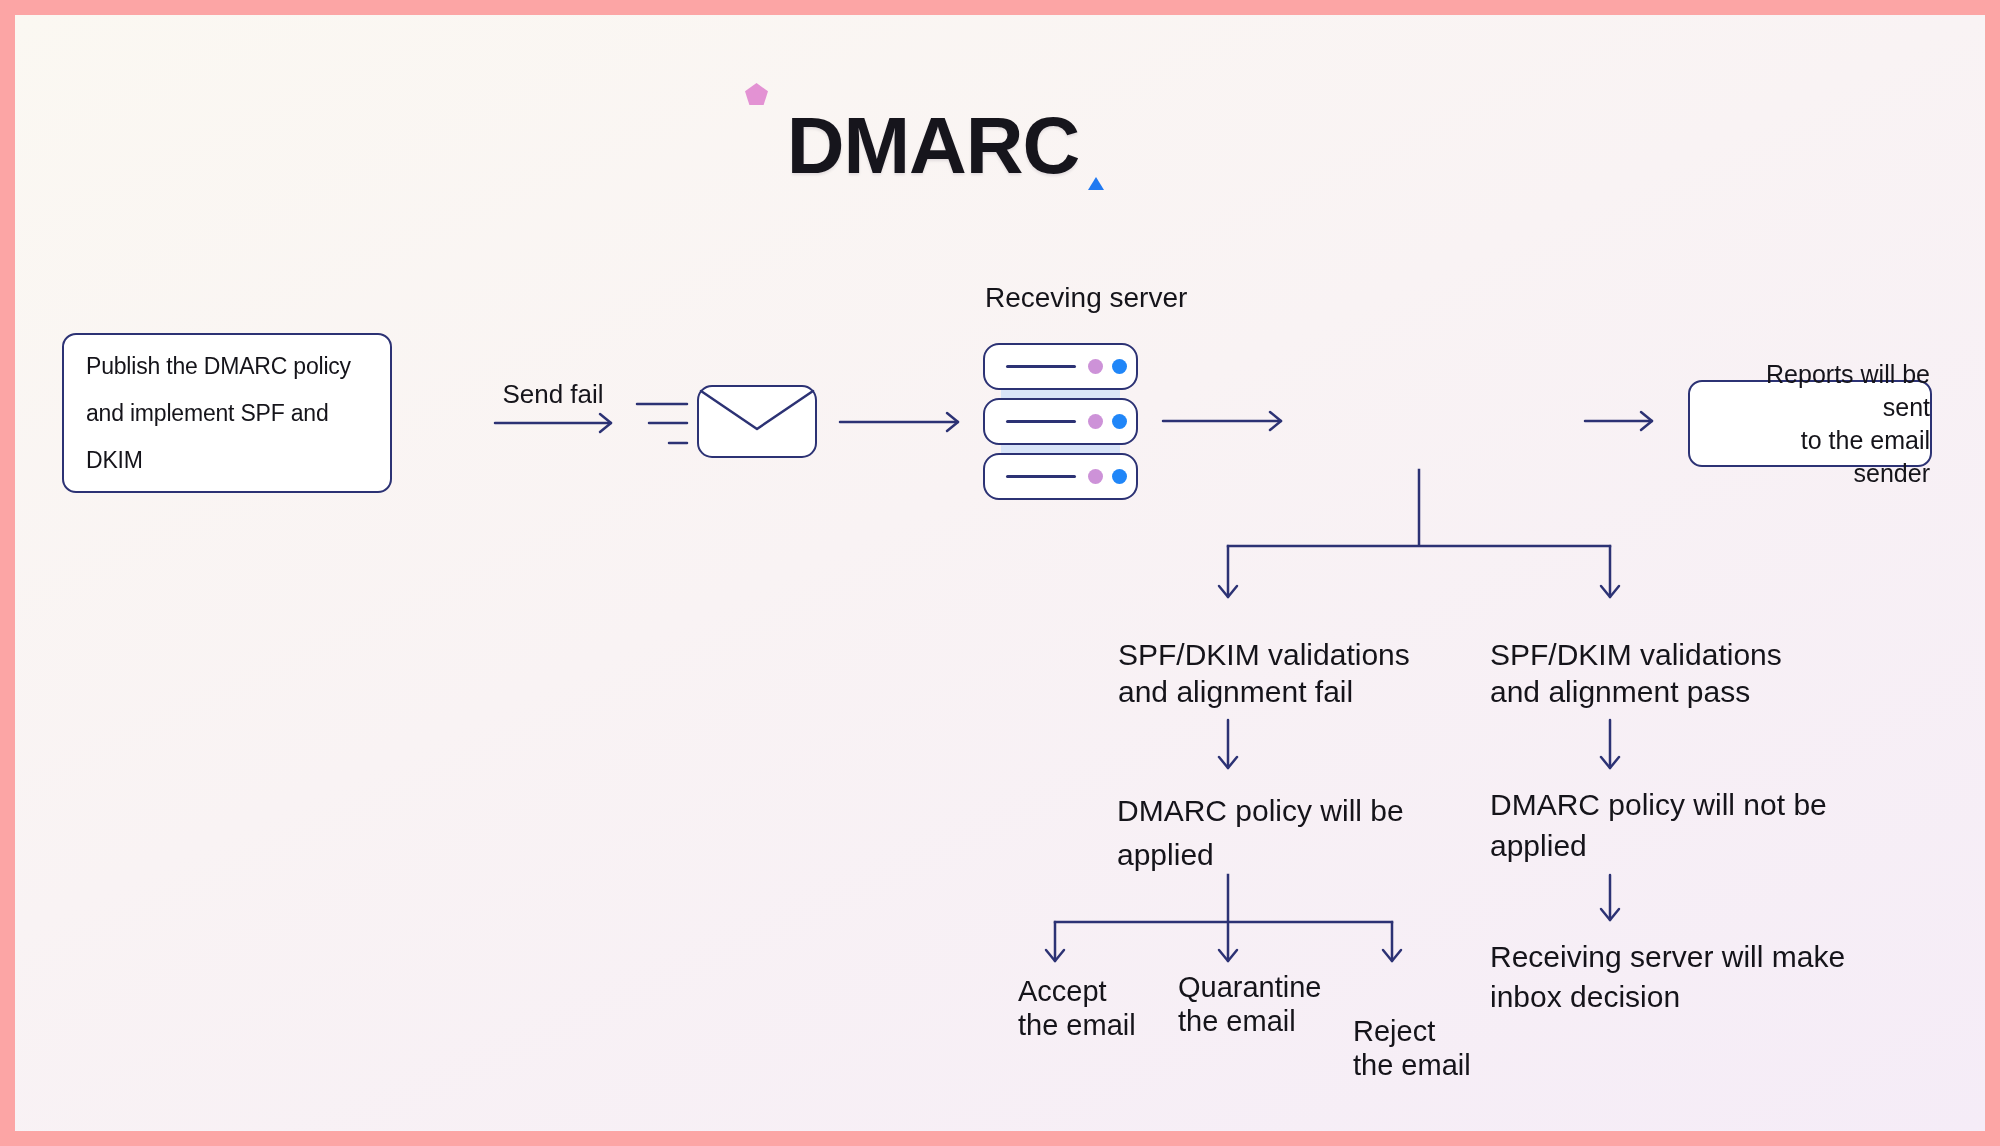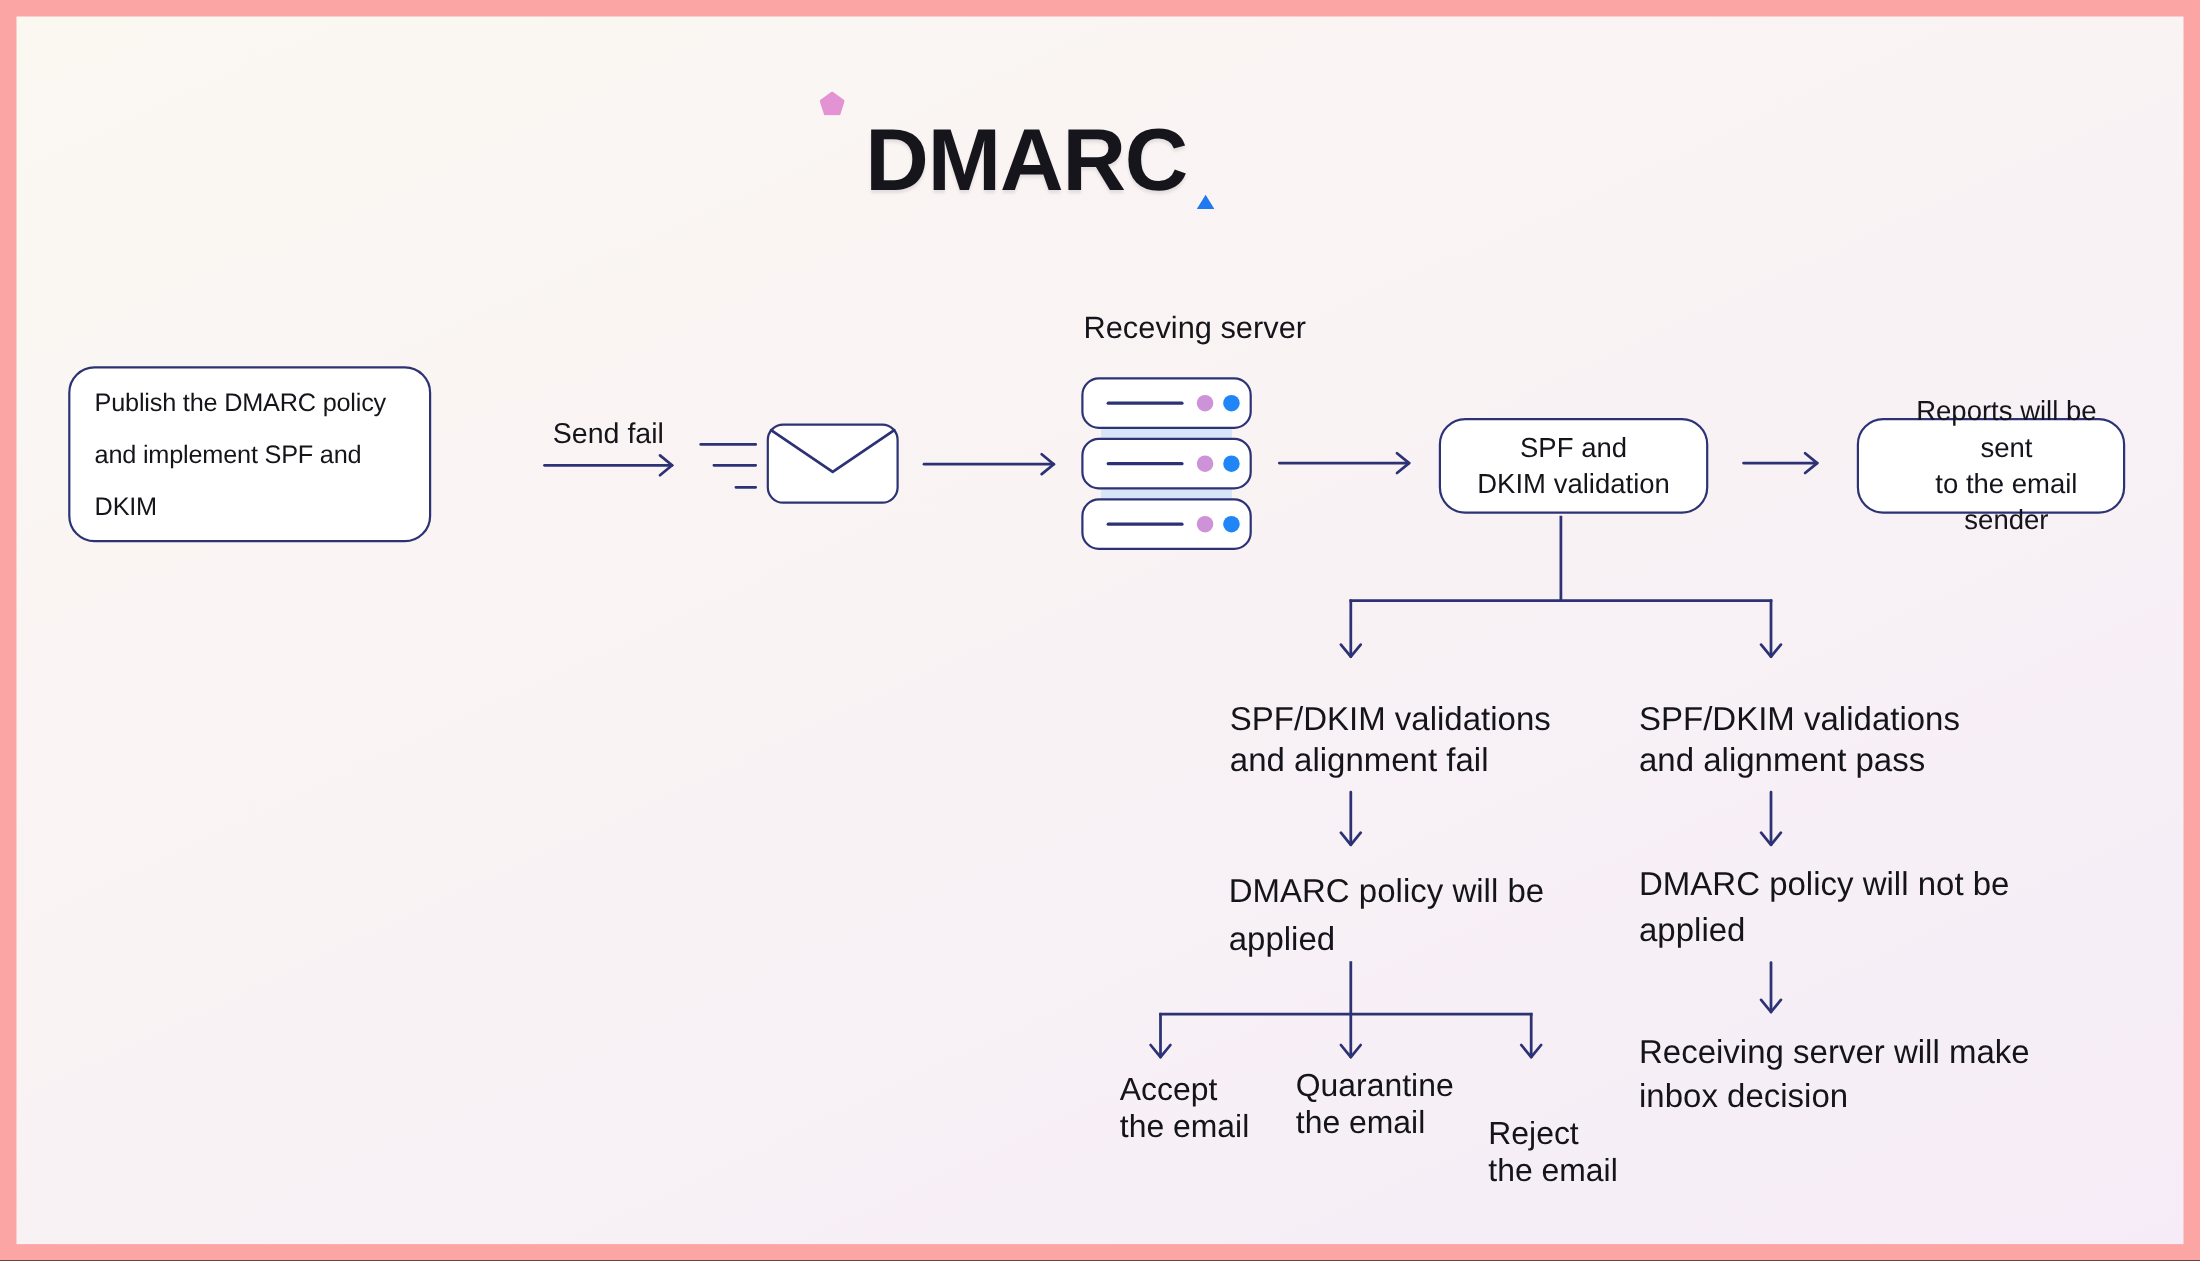--- a/index.html
+++ b/index.html
@@ -12,26 +12,26 @@
   
   .title{position:absolute;left:933px;top:100px;transform:translateX(-50%);
          margin:0;font-size:80px;font-weight:800;letter-spacing:-1px;color:#16151c;
          text-shadow:0 2px 3px rgba(20,10,40,.10);}
   .pentagon{position:absolute;left:745px;top:83px;width:23px;height:22px;background:#e392d3;
             clip-path:polygon(50% 0%,100% 38%,81% 100%,19% 100%,0% 38%);}
   .triangle{position:absolute;left:1088px;top:177px;width:16px;height:13px;background:#2079f1;
             clip-path:polygon(50% 0,100% 100%,0 100%);}
 
   
-  .box{position:absolute;background:#fff;border:2.5px solid #2c3274;border-radius:24px;
+  .box{position:absolute;background:#fff;border:2.5px solid #2c3274;border-radius:14px;
        display:flex;align-items:center;box-sizing:border-box;}
   .box-publish{left:62px;top:333px;width:330px;height:160px;padding:0 18px 0 22px;}
   .box-publish .box-text{font-size:23px;line-height:47px;letter-spacing:-.2px;font-weight:500;}
   .box-spf{left:1308px;top:380px;width:245px;height:87px;justify-content:center;text-align:center;}
-  .box-reports{left:1688px;top:380px;width:244px;height:87px;justify-content:center;text-align:center;padding-left:28px;}
+  .box-reports{left:1688px;top:380px;width:244px;height:87px;justify-content:center;text-align:right;padding-left:28px;}
   .box-spf .box-text,.box-reports .box-text{font-size:25px;line-height:33px;font-weight:500;}
 
   
   .lbl{position:absolute;font-weight:500;}
   .lbl-send{left:493px;top:379px;width:120px;font-size:26px;text-align:center;}
   .lbl-server{left:985px;top:282px;font-size:28px;font-weight:400;}
   .lbl-fail{left:1118px;top:636px;font-size:30px;line-height:37px;}
   .lbl-pass{left:1490px;top:636px;font-size:30px;line-height:37px;}
   .lbl-applied{left:1117px;top:789px;font-size:30px;line-height:44px;}
   .lbl-notapplied{left:1490px;top:784px;font-size:30px;line-height:41px;}
@@ -91,24 +91,20 @@
       <span class="dot pink"></span>
       <span class="dot blue"></span>
     </div>
     <div class="server-unit u3">
       <span class="srv-line"></span>
       <span class="dot pink"></span>
       <span class="dot blue"></span>
     </div>
   </div>
 
-  <div class="box box-spf">
-    <div class="box-text ml">SPF and
-DKIM validation</div>
-  </div>
 
   <div class="box box-reports">
     <div class="box-text ml">Reports will be sent
 to the email sender</div>
   </div>
 
   <div class="lbl lbl-fail ml">SPF/DKIM validations
 and alignment fail</div>
   <div class="lbl lbl-pass ml">SPF/DKIM validations
 and alignment pass</div>

